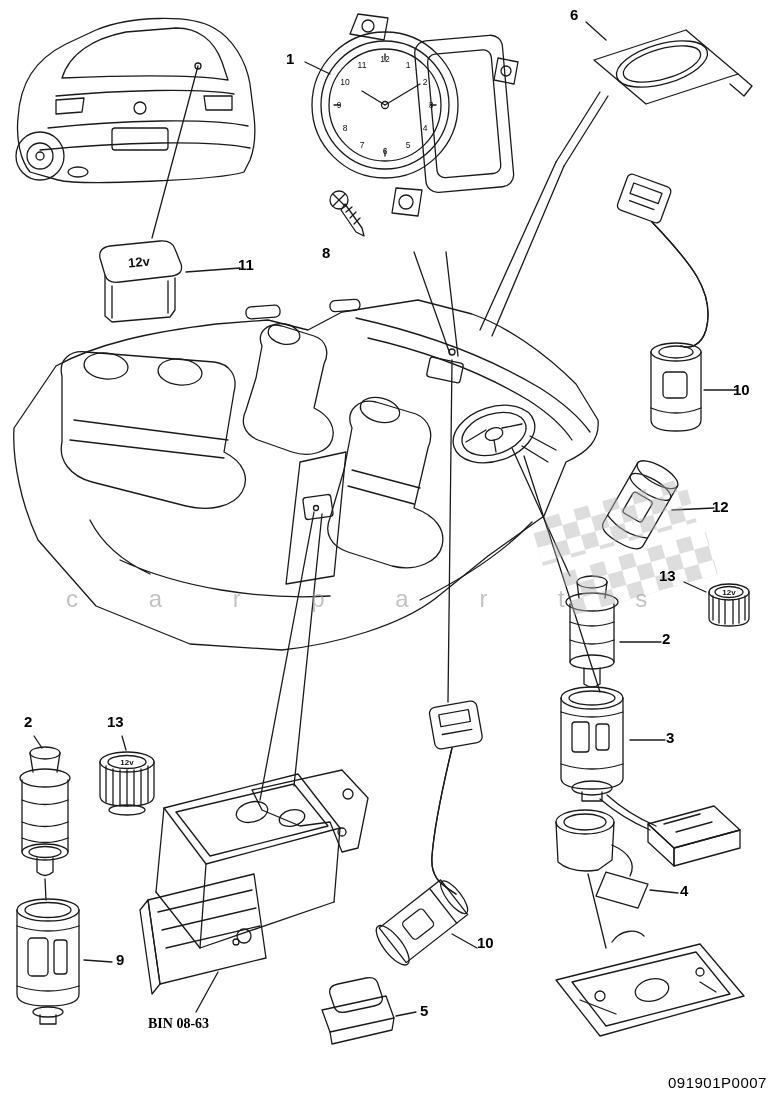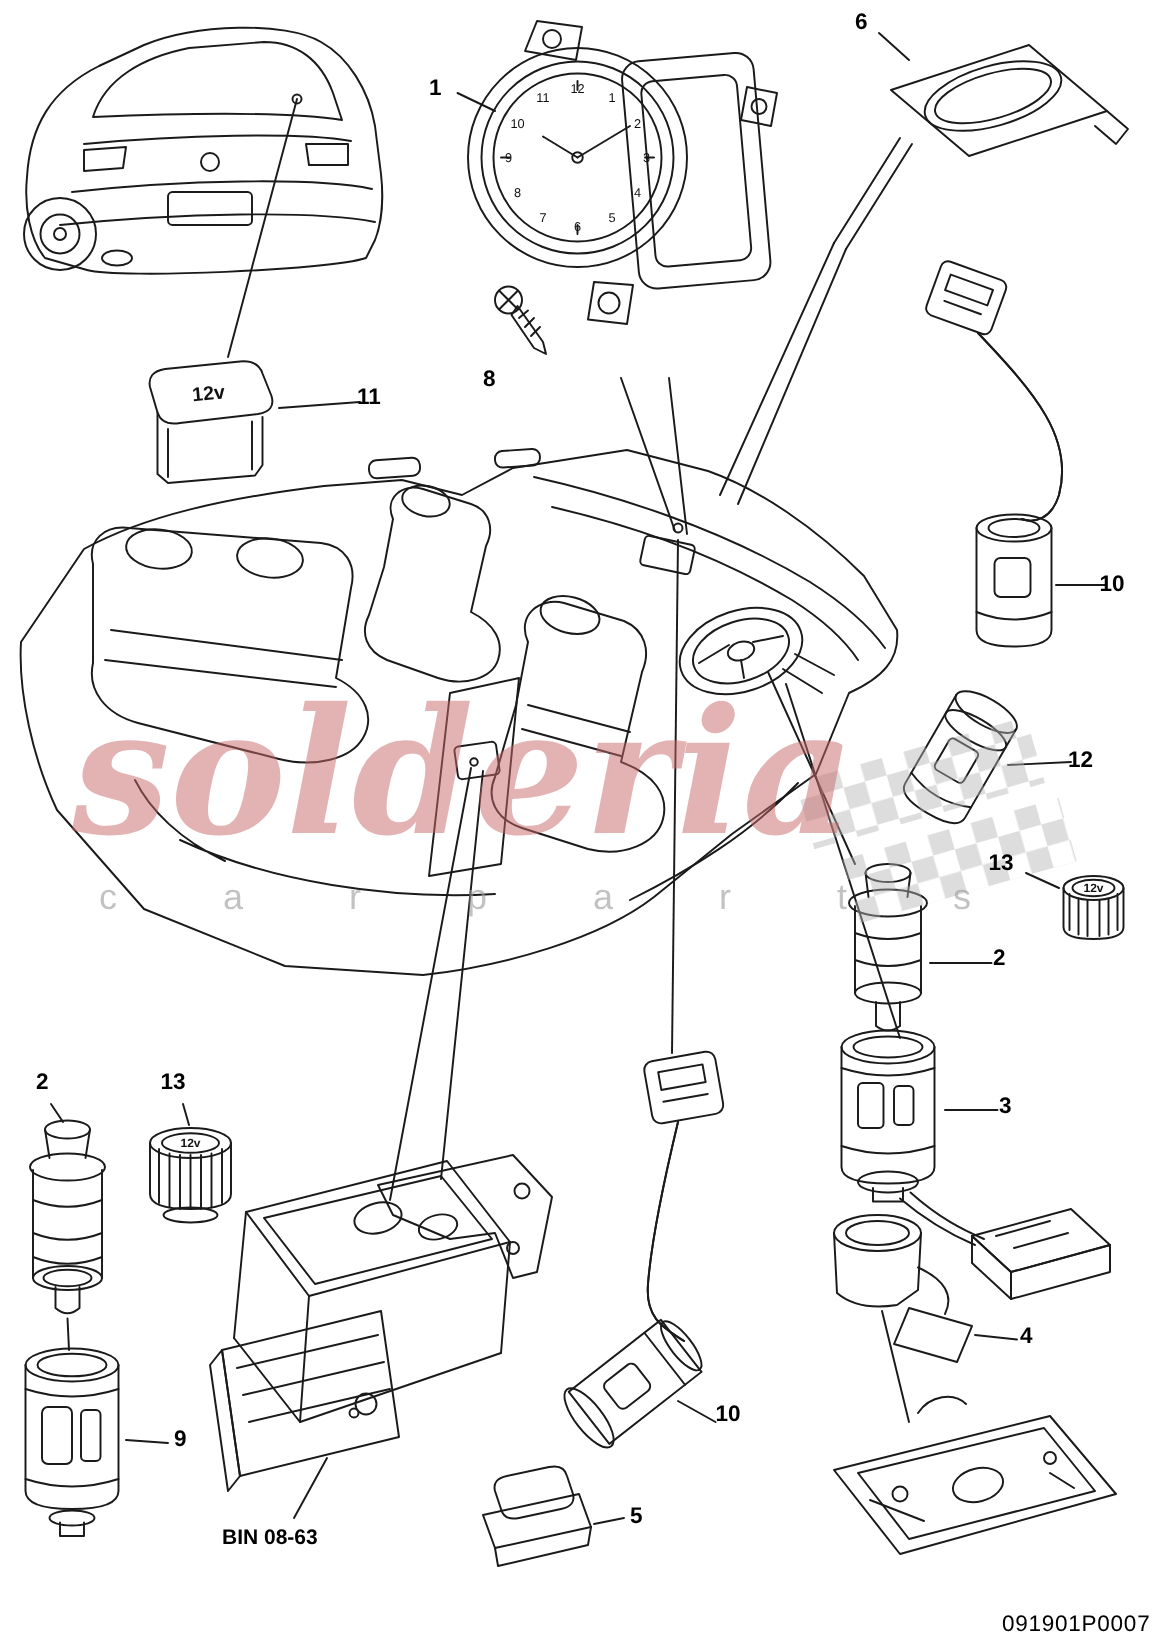--- a/index.html
+++ b/index.html
@@ -17,21 +17,21 @@
   .thin { stroke-width:0.9; }
   .cable-out { stroke-width:6.5; }
   .cable-in { stroke:#fff; stroke-width:3.5; }
   .num { font:8.5px "Liberation Sans", sans-serif; fill:#111;
          stroke:none; text-anchor:middle; dominant-baseline:central; }
   .v12 { font:bold 8px "Liberation Sans", sans-serif; fill:#111;
          stroke:none; text-anchor:middle; dominant-baseline:central; }
   .v12-lg { font:bold 13px "Liberation Sans", sans-serif; fill:#111;
          stroke:none; text-anchor:middle; dominant-baseline:central; }
   .callout { position:absolute; font-weight:bold; font-size:15px; color:#000; }
-  .bin-label { position:absolute; font-weight:bold; font-size:14px; color:#000; }
+  .bin-label { position:absolute; font-weight:bold; font-size:14px; color:#000;font-family:Liberation Serif, serif; }
   .doc-number { position:absolute; font-size:15px; color:#000; letter-spacing:0.5px;text-align:center; }
   .wm-title {
     position:absolute; left:48px; top:452px; width:700px;
     font-family:"DejaVu Serif", serif; font-style:italic; font-weight:bold;
     font-size:116px; line-height:1.1; color:#c96a6a; opacity:0.5;
     pointer-events:none; white-space:nowrap;
   }
   .wm-sub {
     position:absolute; left:66px; top:585px;
     font-size:24px; letter-spacing:32px; color:#9a9a9a; opacity:0.6;
@@ -331,21 +331,20 @@
   </g>
 
   <g opacity="0.45">
     <g transform="rotate(-16 620 545)">
       <rect x="540" y="498" width="160" height="46" fill="url(#chk)"></rect>
       <rect x="556" y="556" width="150" height="44" fill="url(#chk)"></rect>
     </g>
   </g>
 </svg>
 
-<div class="wm-title">solderia</div>
 <div class="wm-sub">c a r p a r t s</div>
 
 <div class="callout" style="left:286px; top:50px;">1</div>
 <div class="callout" style="left:570px; top:6px;">6</div>
 <div class="callout" style="left:322px; top:244px;">8</div>
 <div class="callout" style="left:238px; top:256px;">11</div>
 <div class="callout" style="left:733px; top:381px;">10</div>
 <div class="callout" style="left:712px; top:498px;">12</div>
 <div class="callout" style="left:659px; top:567px;">13</div>
 <div class="callout" style="left:662px; top:630px;">2</div>

